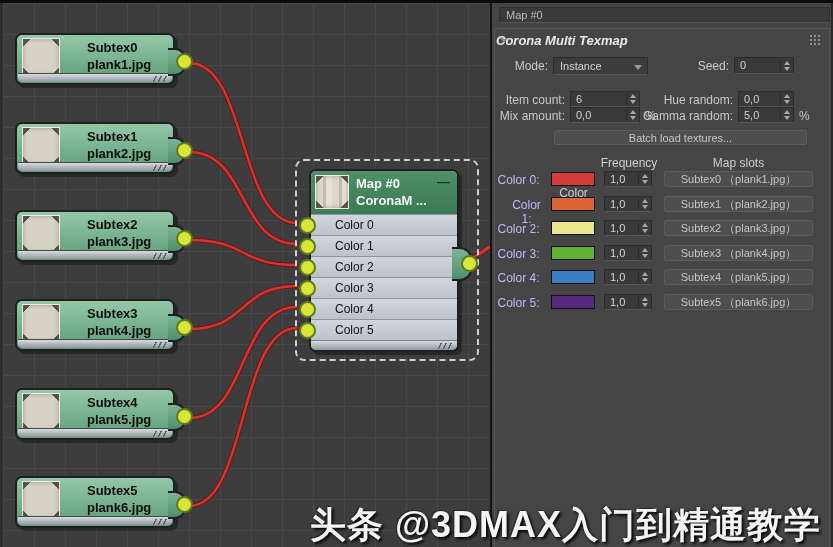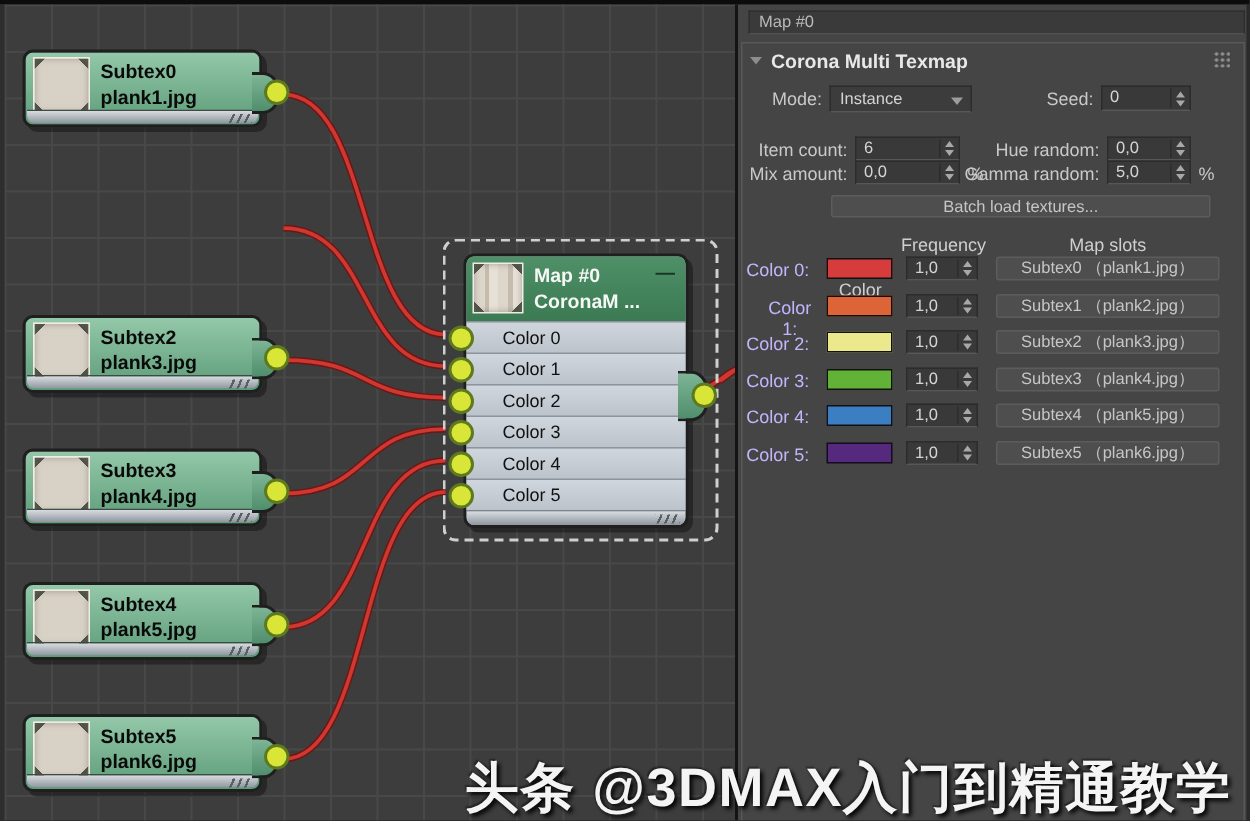--- a/index.html
+++ b/index.html
@@ -20,21 +20,21 @@
   }
   svg.wires { position:absolute; left:0; top:0; width:490px; height:544px; }
 
   
   .tex-node {
     position:absolute; left:12px; width:160px; height:52px;
     border:2px solid #1f1f1f; border-radius:7px;
     background:linear-gradient(#93c8a8, #5d9c79);
     box-shadow:3px 3px 0 rgba(0,0,0,0.35);
   }
-  .tex-main { display:flex; height:40px; align-items:flex-start; }
+  .tex-main { display:flex; height:40px; align-items:flex-start;gap:20px; }
   .thumb {
     width:38px; height:38px; margin:3px 0 0 5px;
     background:
       linear-gradient(135deg, #4a4f45 5px, transparent 5px) left top,
       linear-gradient(225deg, #4a4f45 5px, transparent 5px) right top,
       linear-gradient(45deg,  #4a4f45 5px, transparent 5px) left bottom,
       linear-gradient(315deg, #4a4f45 5px, transparent 5px) right bottom;
     background-size:9px 9px; background-repeat:no-repeat;
     background-color:#d8d1c6; border:1px solid #efece6;
     box-shadow:inset 0 0 4px rgba(120,110,95,.6);
@@ -117,21 +117,21 @@
   }
   .title-field {
     position:absolute; left:7px; top:4px; width:331px; height:16px;
     background:#3a3a3a; border:1px solid #2f2f2f; border-bottom-color:#525252;
     color:#b9b9b9; font-size:11px; line-height:14px; padding-left:6px;
   }
   .rollout-box {
     position:absolute; left:2px; top:25px; width:336px; height:519px;
     border-left:1px solid #585858; border-right:1px solid #585858; border-top:1px solid #585858;
   }
-  .rollout-title { position:absolute; left:22px; top:30px; font-weight:bold; color:#e8e8e8; font-size:13px; }
+  .rollout-title { position:absolute; left:4px; top:30px; font-weight:bold; color:#e8e8e8; font-size:13px;font-style:italic; }
   .tri-down {
     position:absolute; width:0; height:0;
     border-left:4px solid transparent; border-right:4px solid transparent; border-top:5px solid #8d8d8d;
   }
   .rollout-arrow { left:8px; top:35px; }
   .grip-dots {
     position:absolute; left:317px; top:31px; width:11px; height:11px;
     background-image:radial-gradient(#8f8f8f 1px, transparent 1.2px);
     background-size:4px 4px;
   }
@@ -204,20 +204,35 @@
           </div>
         </div>
       <div class="tex-bar">
           <span class="grip"></span>
         </div>
       <div class="out-tab">
           <span class="socket"></span>
         </div>
     </div>
 
+    <div class="tex-node" style="top:119px">
+      <div class="tex-main">
+          <div class="thumb"></div>
+        <div class="tex-text">
+            <div>Subtex1</div>
+          <div>plank2.jpg</div>
+          </div>
+        </div>
+      <div class="tex-bar">
+          <span class="grip"></span>
+        </div>
+      <div class="out-tab">
+          <span class="socket"></span>
+        </div>
+    </div>
 
     <div class="tex-node" style="top:207px">
       <div class="tex-main">
           <div class="thumb"></div>
         <div class="tex-text">
             <div>Subtex2</div>
           <div>plank3.jpg</div>
           </div>
         </div>
       <div class="tex-bar">

